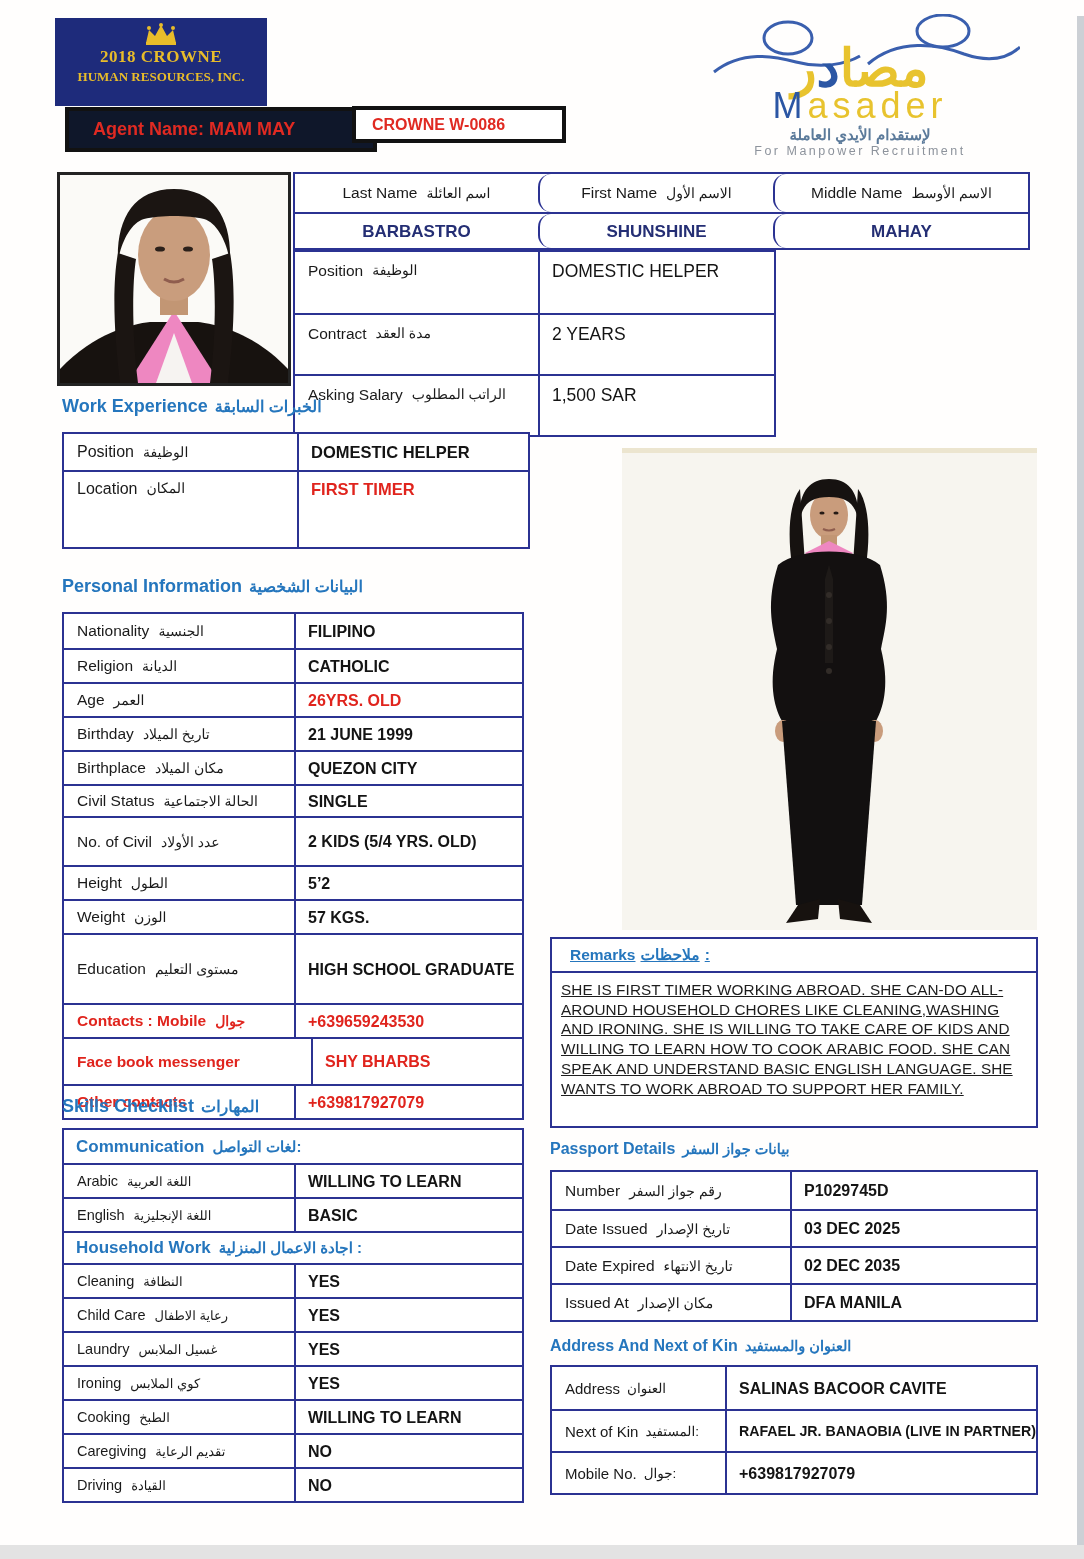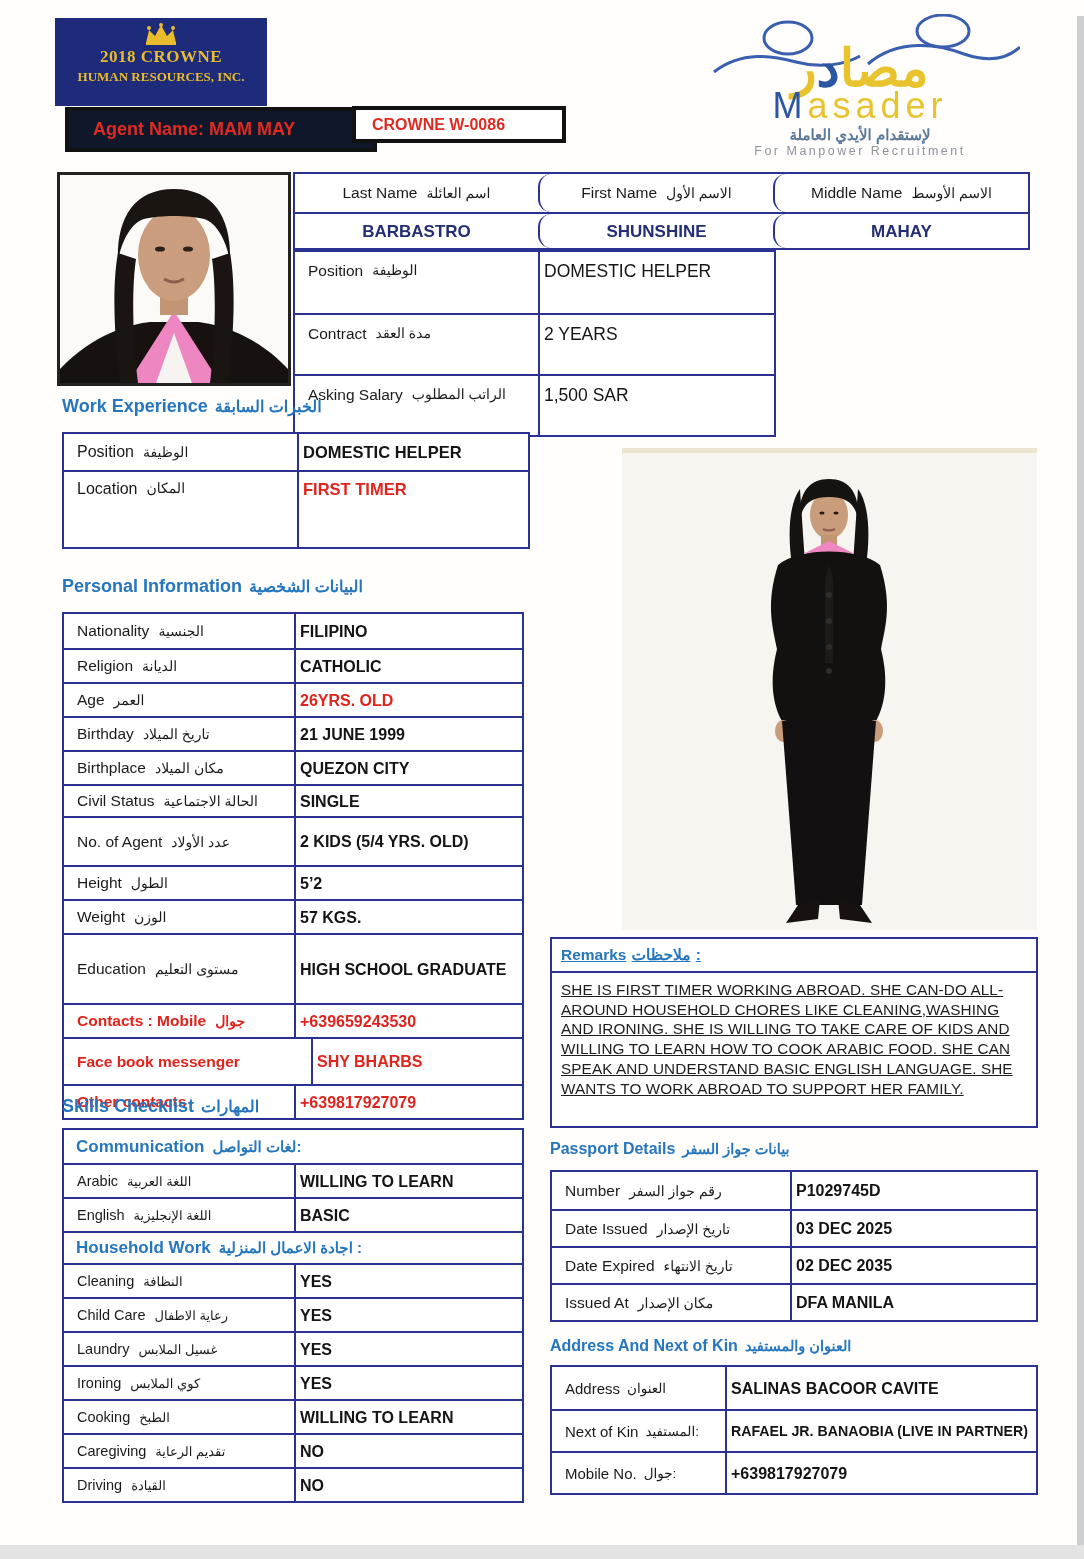--- a/index.html
+++ b/index.html
@@ -43,21 +43,21 @@
   .sec-h.small .en{font-size:16px;} .sec-h.small .ar{font-size:14.5px;}
   #we-header{left:62px;top:396px;} #pi-header{left:62px;top:576px;} #sk-header{left:62px;top:1096px;}
   #pp-header{left:550px;top:1140px;} #kin-header{left:550px;top:1337px;}
 
   
   .tbl{position:absolute;border:2px solid #2b3292;background:#fff;box-sizing:border-box;}
   .row{display:flex;border-top:2px solid #2b3292;box-sizing:border-box;}
   .row:first-child{border-top:none;}
   .cell{display:flex;align-items:center;box-sizing:border-box;padding-left:13px;overflow:hidden;}
   .cell + .cell{border-left:2px solid #2b3292;}
-  .vcell{flex:1;padding-left:4px;}
+  .vcell{flex:1;padding-left:12px;}
   .lbl-en{font-size:15.5px;color:#1a1a1a;white-space:nowrap;}
   .lbl-ar{font-size:14px;color:#1a1a1a;margin-left:9px;white-space:nowrap;}
   .val{font-weight:bold;font-size:16px;color:#141414;line-height:19px;}
   .red{color:#e0241d !important;}
   .navy{color:#242e74 !important;}
 
   #name-table{left:293px;top:172px;width:737px;}
   .t-name .row:nth-child(1){height:38px;} .t-name .row:nth-child(2){height:36px;}
   .t-name .cell:nth-child(1){width:243px;} .t-name .cell:nth-child(2){width:235px;}
   .t-name .cell:nth-child(3){flex:1;}
@@ -90,21 +90,21 @@
   .t-sk .row:nth-child(1){height:33px;} .t-sk .row:nth-child(4){height:32px;}
   .t-sk .lcell{width:230px;}
   .t-sk .lbl-en{font-size:14.5px;} .t-sk .lbl-ar{font-size:13px;}
   .row.sub{align-items:center;padding-left:12px;}
   .row.sub .s-en{font-size:17px;font-weight:bold;color:#2576bd;}
   .row.sub .s-ar{font-size:15px;font-weight:bold;color:#2576bd;margin-left:8px;}
 
   
   .remarks{position:absolute;left:550px;top:937px;width:488px;height:191px;border:2px solid #2b3292;
            background:#fff;box-sizing:border-box;}
-  .remarks .rhead{height:32px;border-bottom:2px solid #2b3292;display:flex;align-items:center;padding-left:9px;}
+  .remarks .rhead{height:32px;border-bottom:2px solid #2b3292;display:flex;align-items:center;padding-left:18px;}
   .remarks .rhead span{font-weight:bold;font-size:15.5px;color:#2576bd;text-decoration:underline;}
   .remarks .rbody{padding:7px 9px 0 9px;font-size:15.3px;color:#1d1d1d;text-decoration:underline;
                   line-height:19.7px;letter-spacing:.1px;}
 
   #pp-table{left:550px;top:1170px;width:488px;}
   .t-pp .row{height:37px;}
   .t-pp .lcell{width:238px;}
   .t-pp .val{font-size:16px;}
 
   #kin-table{left:550px;top:1365px;width:488px;}
@@ -306,21 +306,21 @@
         <div class="cell lcell">
           <span class="lbl-en">Civil Status</span>
           <span class="lbl-ar">الحالة الاجتماعية</span>
         </div>
         <div class="cell vcell">
           <span class="val">SINGLE</span>
         </div>
       </div>
       <div class="row">
         <div class="cell lcell">
-          <span class="lbl-en">No. of Agent</span>
+          <span class="lbl-en">No. of Civil</span>
           <span class="lbl-ar">عدد الأولاد</span>
         </div>
         <div class="cell vcell">
           <span class="val">2 KIDS (5/4 YRS. OLD)</span>
         </div>
       </div>
       <div class="row">
         <div class="cell lcell">
           <span class="lbl-en">Height</span>
           <span class="lbl-ar">الطول</span>

